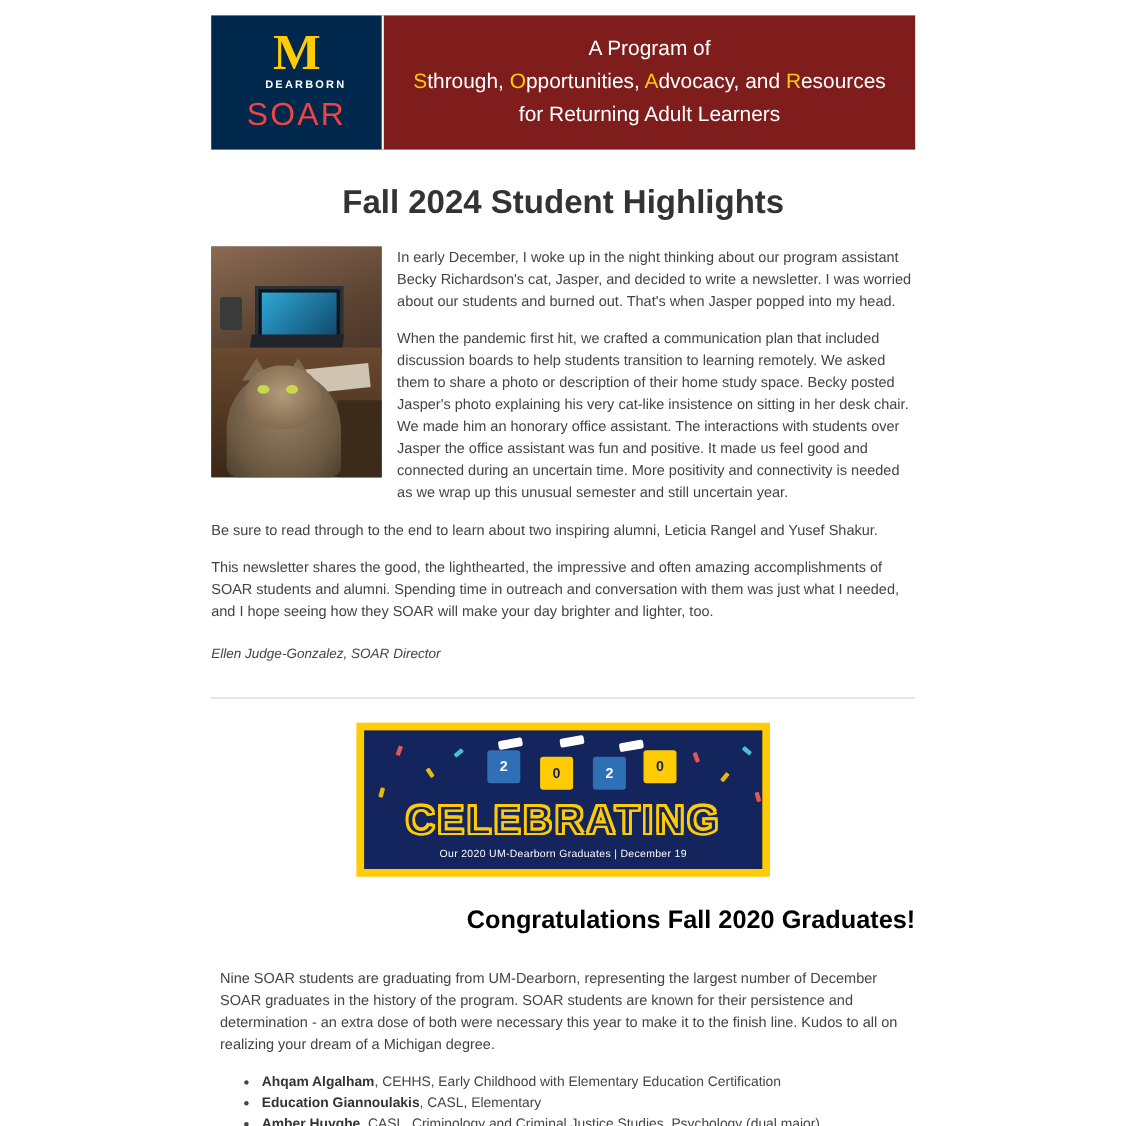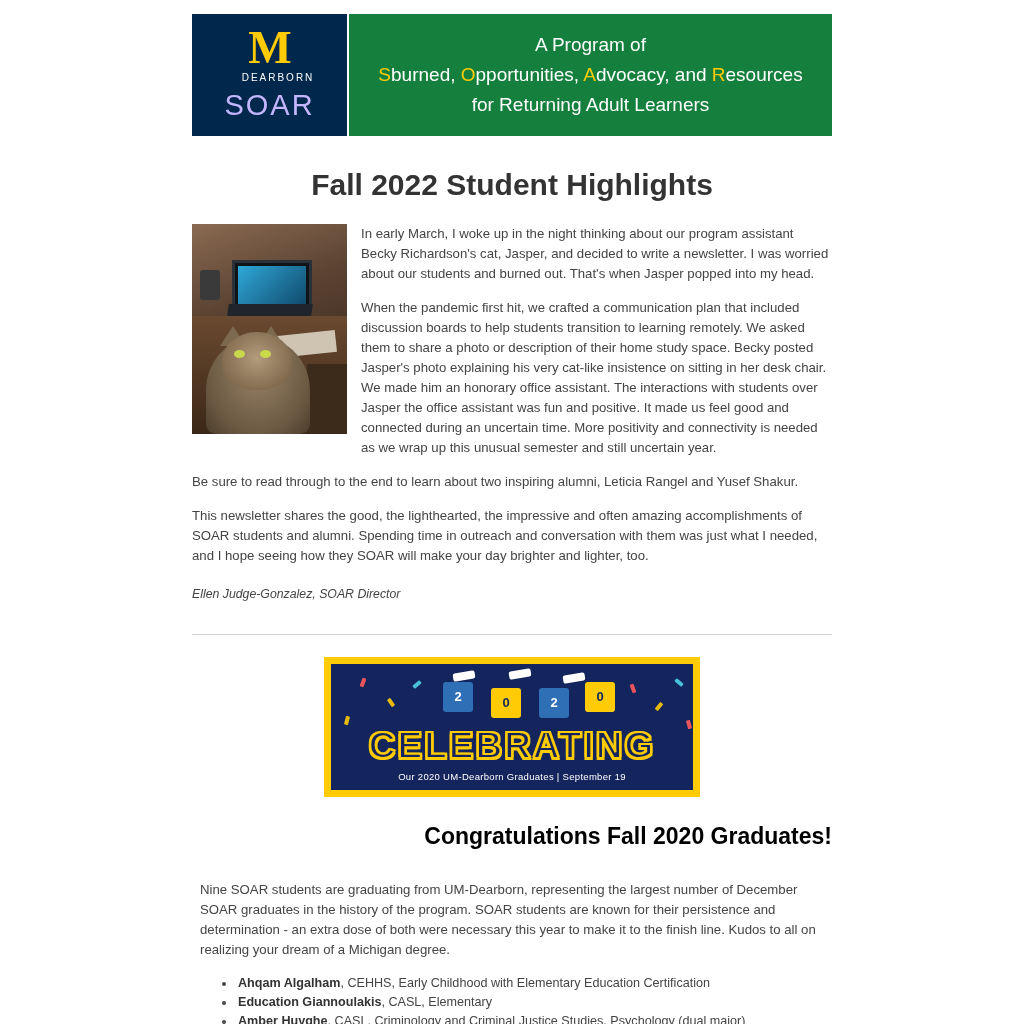--- a/index.html
+++ b/index.html
@@ -45,34 +45,34 @@
     font-weight: bold;
     font-size: 46px;
     line-height: 40px;
     color: #ffcb05;
     letter-spacing: -1px;
   }
   .dearborn {
     color: #ffffff;
     font-size: 10px;
     letter-spacing: 2px;
-    font-weight: normal;
+    font-weight: bold;
     margin-top: 4px;
     padding-left: 17px;
   }
   .soar {
-    color: #c4b5fd;
+    color: #ef4444;
     font-size: 29px;
     letter-spacing: 2px;
     margin-top: 6px;
     font-weight: normal;
   }
   .banner-right {
     flex: 1;
-    background: #15803d;
+    background: #7f1d1d;
     color: #ffffff;
     display: flex;
     flex-direction: column;
     align-items: center;
     justify-content: center;
     text-align: center;
     font-size: 19px;
     line-height: 30px;
   }
   .banner-right .hl { color: #ffcb05; }
@@ -275,45 +275,45 @@
 
     <div class="banner">
       <div class="banner-left">
         <div class="m-logo">M</div>
         <div class="dearborn">DEARBORN</div>
         <div class="soar">SOAR</div>
       </div>
       <div class="banner-right">
         <div>A Program of</div>
         <div>
-          <span class="hl">S</span><span>burned, </span><span class="hl">O</span><span>pportunities, </span><span class="hl">A</span><span>dvocacy, and </span><span class="hl">R</span><span>esources</span>
+          <span class="hl">S</span><span>through, </span><span class="hl">O</span><span>pportunities, </span><span class="hl">A</span><span>dvocacy, and </span><span class="hl">R</span><span>esources</span>
         </div>
         <div>for Returning Adult Learners</div>
       </div>
     </div>
 
-    <h1 class="page-title">Fall 2022 Student Highlights</h1>
+    <h1 class="page-title">Fall 2024 Student Highlights</h1>
 
     <div class="body-text">
       <div class="cat-photo">
         <div class="wall"></div>
         <div class="desk"></div>
         <div class="mug"></div>
         <div class="laptop-screen"></div>
         <div class="laptop-base"></div>
         <div class="paper"></div>
         <div class="chair"></div>
         <div class="cat-body"></div>
         <div class="ear-l"></div>
         <div class="ear-r"></div>
         <div class="cat-head"></div>
         <div class="eye-l"></div>
         <div class="eye-r"></div>
       </div>
-      <p>In early March, I woke up in the night thinking about our program assistant Becky Richardson's cat, Jasper, and decided to write a newsletter. I was worried about our students and burned out. That's when Jasper popped into my head.</p>
+      <p>In early December, I woke up in the night thinking about our program assistant Becky Richardson's cat, Jasper, and decided to write a newsletter. I was worried about our students and burned out. That's when Jasper popped into my head.</p>
       <p>When the pandemic first hit, we crafted a communication plan that included discussion boards to help students transition to learning remotely. We asked them to share a photo or description of their home study space. Becky posted Jasper's photo explaining his very cat-like insistence on sitting in her desk chair. We made him an honorary office assistant. The interactions with students over Jasper the office assistant was fun and positive. It made us feel good and connected during an uncertain time. More positivity and connectivity is needed as we wrap up this unusual semester and still uncertain year.</p>
       <p>Be sure to read through to the end to learn about two inspiring alumni, Leticia Rangel and Yusef Shakur.</p>
       <p>This newsletter shares the good, the lighthearted, the impressive and often amazing accomplishments of SOAR students and alumni. Spending time in outreach and conversation with them was just what I needed, and I hope seeing how they SOAR will make your day brighter and lighter, too.</p>
       <div class="signature">Ellen Judge-Gonzalez, SOAR Director</div>
     </div>
 
     <hr class="divider">
 
     <div class="celebrate-wrap">
       <div class="celebrate">
@@ -329,21 +329,21 @@
             <div class="confetti" style="left:30px;  top:6px;  background:#ff5a5a; transform:rotate(20deg);"></div>
             <div class="confetti" style="left:58px;  top:26px; background:#ffcb05; transform:rotate(-35deg);"></div>
             <div class="confetti" style="left:84px;  top:8px;  background:#4fd1e8; transform:rotate(50deg);"></div>
             <div class="confetti" style="left:300px; top:12px; background:#ff5a5a; transform:rotate(-20deg);"></div>
             <div class="confetti" style="left:326px; top:30px; background:#ffcb05; transform:rotate(40deg);"></div>
             <div class="confetti" style="left:346px; top:6px;  background:#4fd1e8; transform:rotate(-50deg);"></div>
             <div class="confetti" style="left:14px;  top:44px; background:#ffcb05; transform:rotate(15deg);"></div>
             <div class="confetti" style="left:356px; top:48px; background:#ff5a5a; transform:rotate(-15deg);"></div>
           </div>
           <div class="celebrating-word">CELEBRATING</div>
-          <div class="celebrate-sub">Our 2020 UM-Dearborn Graduates |  September 19</div>
+          <div class="celebrate-sub">Our 2020 UM-Dearborn Graduates |  December 19</div>
         </div>
       </div>
     </div>
 
     <h2 class="section-title">Congratulations Fall 2020 Graduates!</h2>
 
     <div class="body-text grad-intro">
       <p>Nine SOAR students are graduating from UM-Dearborn, representing the largest number of December SOAR graduates in the history of the program. SOAR students are known for their persistence and determination - an extra dose of both were necessary this year to make it to the finish line. Kudos to all on realizing your dream of a Michigan degree.</p>
     </div>
 

